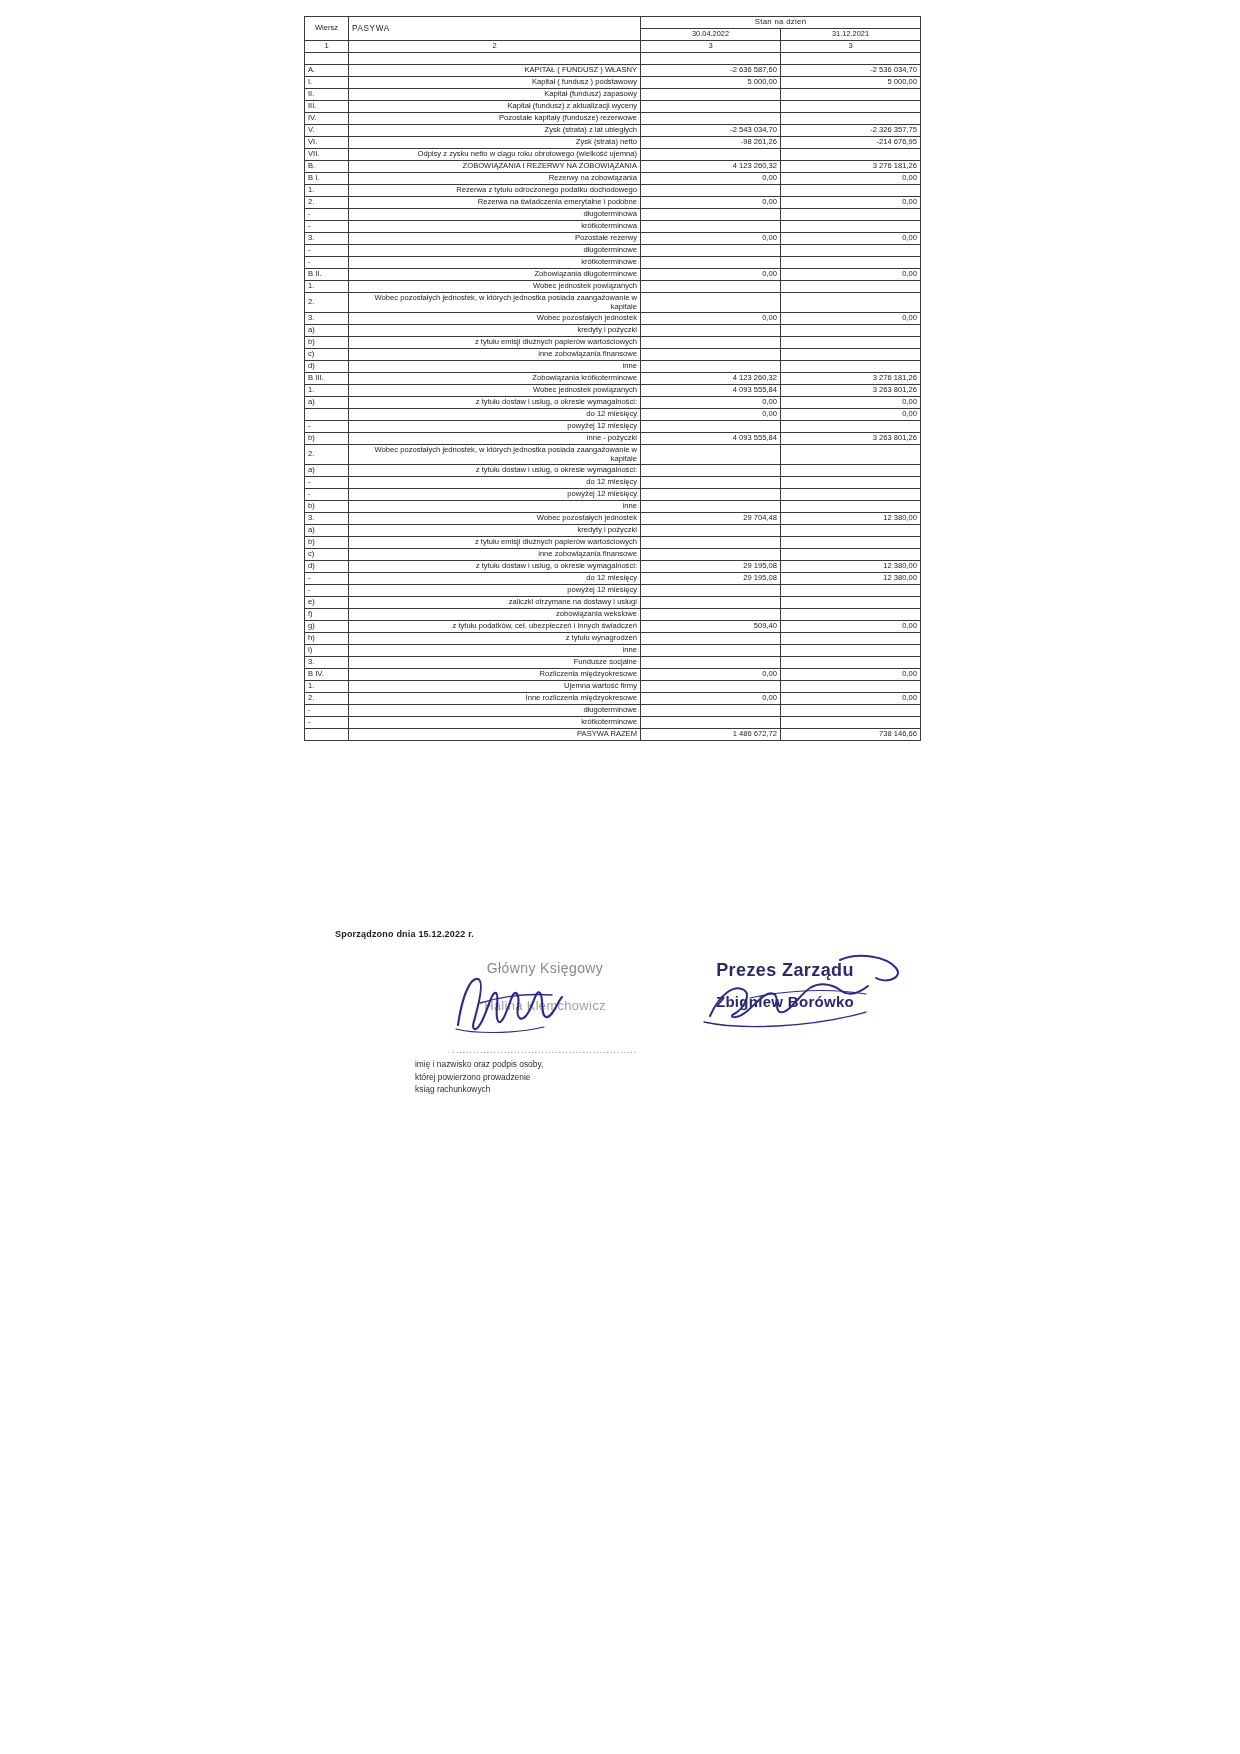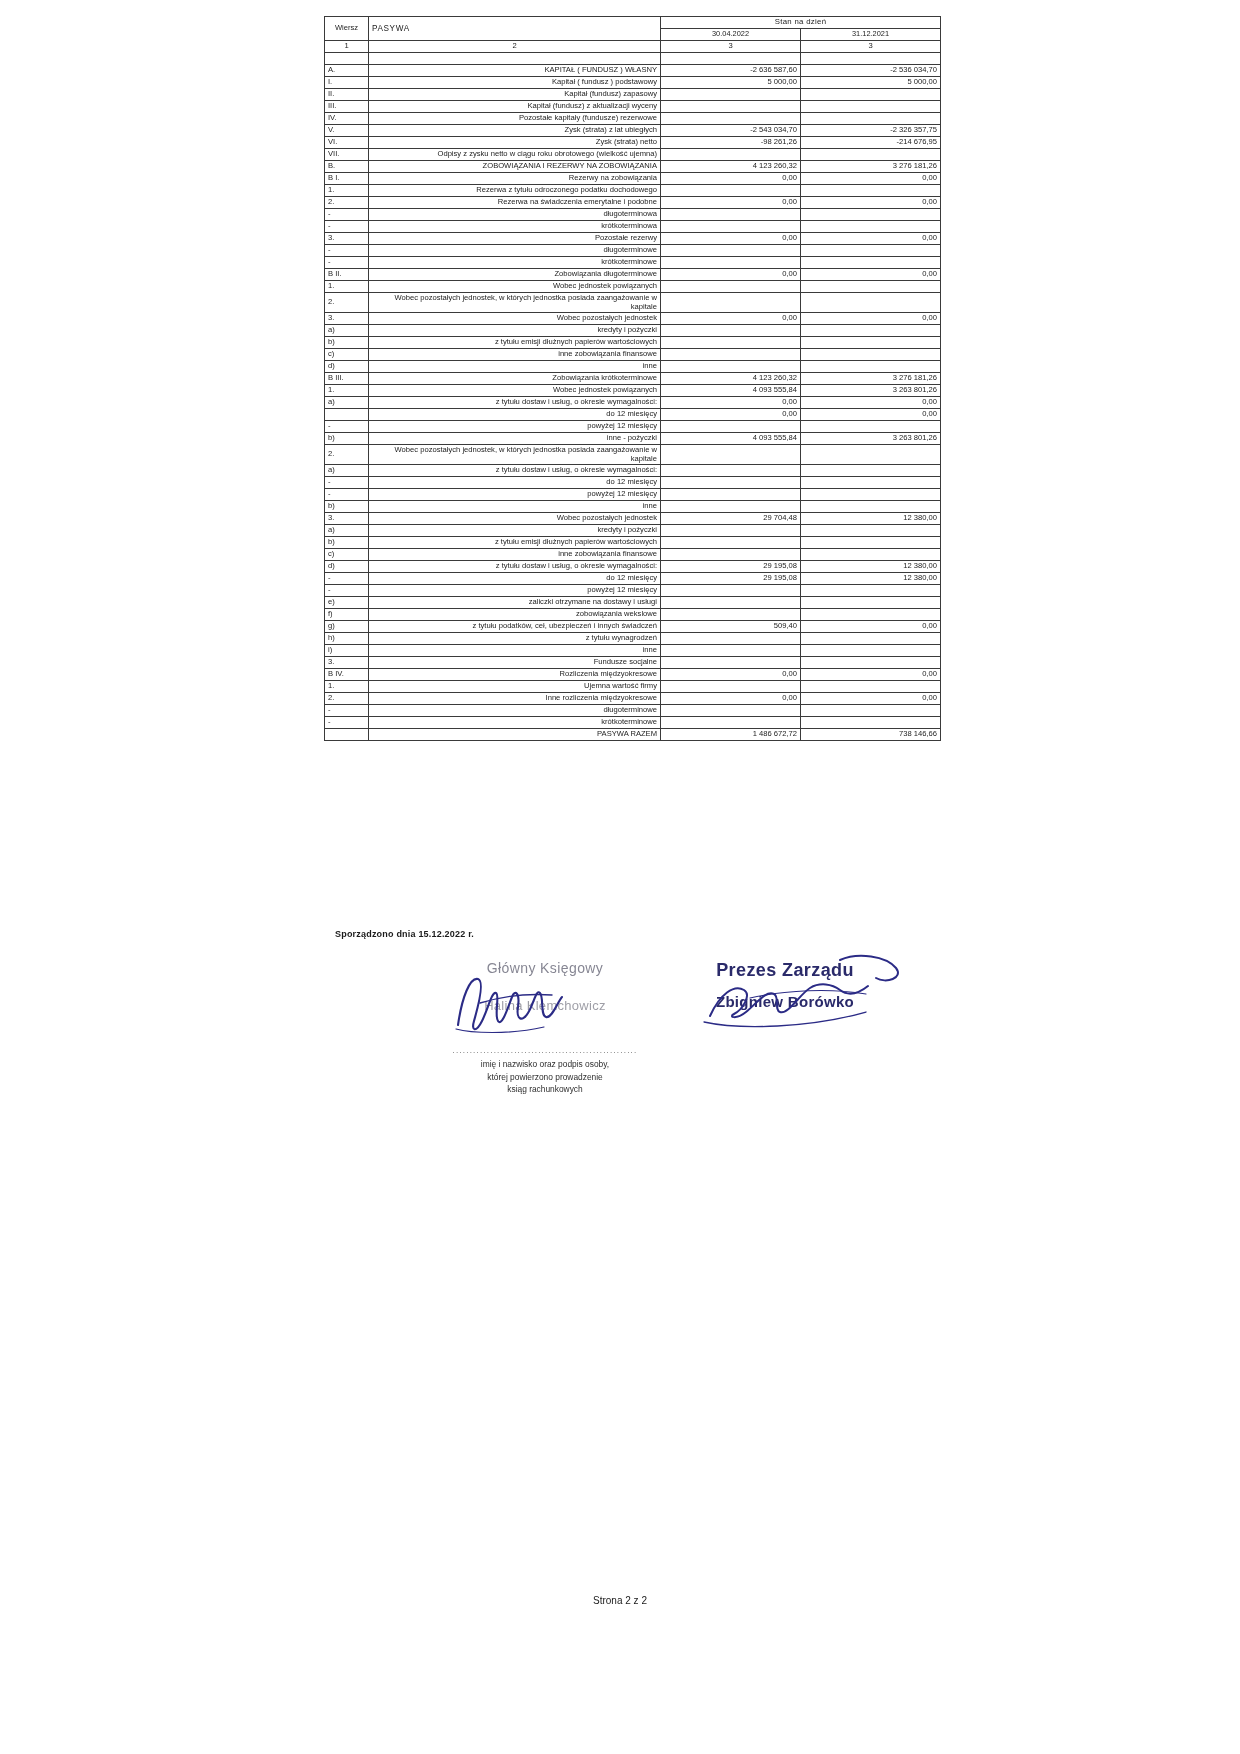--- a/index.html
+++ b/index.html
@@ -17,21 +17,21 @@
   .page {
     position: absolute;
     left: 0; top: 0;
     width: 1240px;
     height: 1754px;
     overflow: hidden;
   }
   
   .table-wrap {
     position: absolute;
-    left: 324px;
+    left: 304px;
     top: 16px;
     width: 616px;
   }
   table.balance {
     border-collapse: collapse;
     width: 616px;
     table-layout: fixed;
     font-size: 7.6px;
     line-height: 1.15;
   }
@@ -142,21 +142,21 @@
     font-size: 8px;
     letter-spacing: 1.2px;
     color: #4a4a4a;
     width: 250px;
     text-align: center;
   }
   .dots-left  { left: 420px; top: 1046px; }
   .cap {
     position: absolute;
     width: 260px;
-    text-align: center;
+    text-align: left;
     font-size: 8.4px;
     line-height: 1.5;
     color: #2f2f2f;
   }
   .cap-left  { left: 415px; top: 1058px; }
   .cap-right { left: 650px; top: 1058px; }
 
   .page-num {
     position: absolute;
     left: 0;
@@ -571,14 +571,13 @@
   <svg class="scribble scr-right" width="230" height="90" viewBox="0 0 230 90">
     <g fill="none" stroke="#2b2b86" stroke-width="2" stroke-linecap="round">
       <path d="M150 10 C168 2, 196 6, 206 18 C214 28, 196 34, 186 28"></path>
       <path d="M20 66 C30 44, 44 34, 54 40 C62 45, 52 60, 44 64 C38 67, 46 70, 56 62 C66 54, 76 40, 84 44 C90 47, 84 60, 90 62 C98 65, 110 44, 120 38 C130 32, 142 34, 150 40 C158 46, 168 44, 178 36"></path>
       <path d="M14 72 C50 80, 120 78, 176 62" stroke-width="1.3"></path>
       <path d="M60 48 C96 40, 140 38, 176 44" stroke-width="1.2"></path>
     </g>
   </svg>
 
 
-  <div class="page-num">Strona 2 z 2</div>
 </div>
 
 </body></html>

